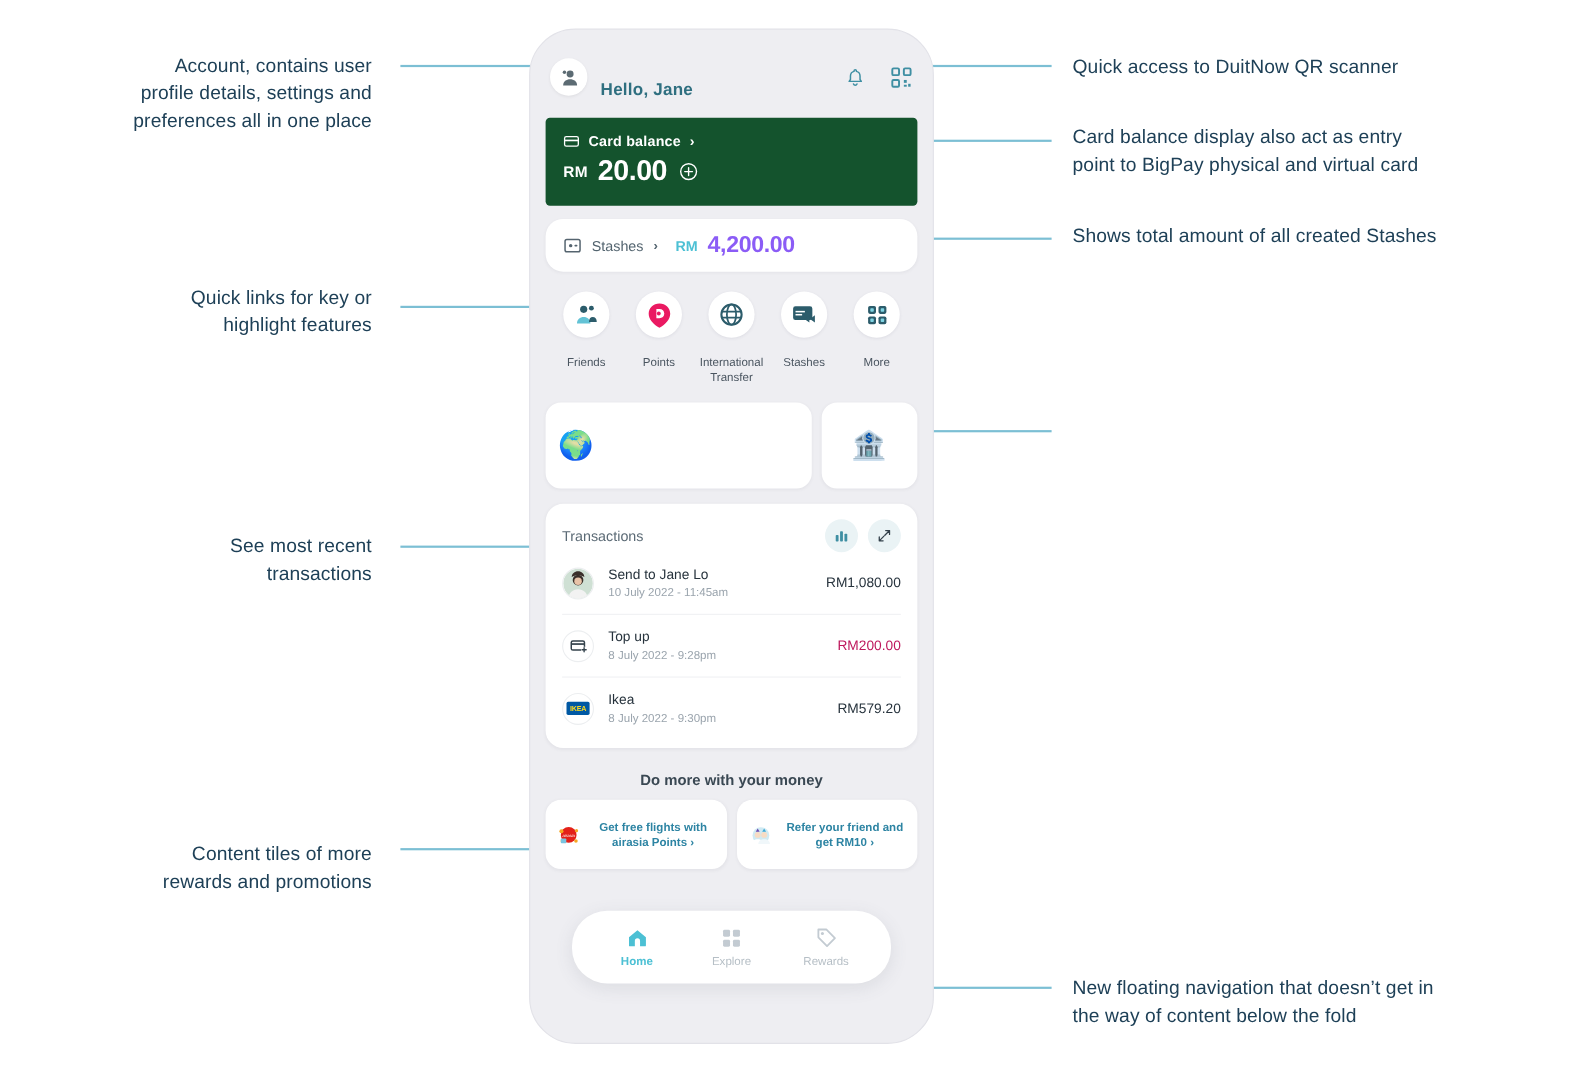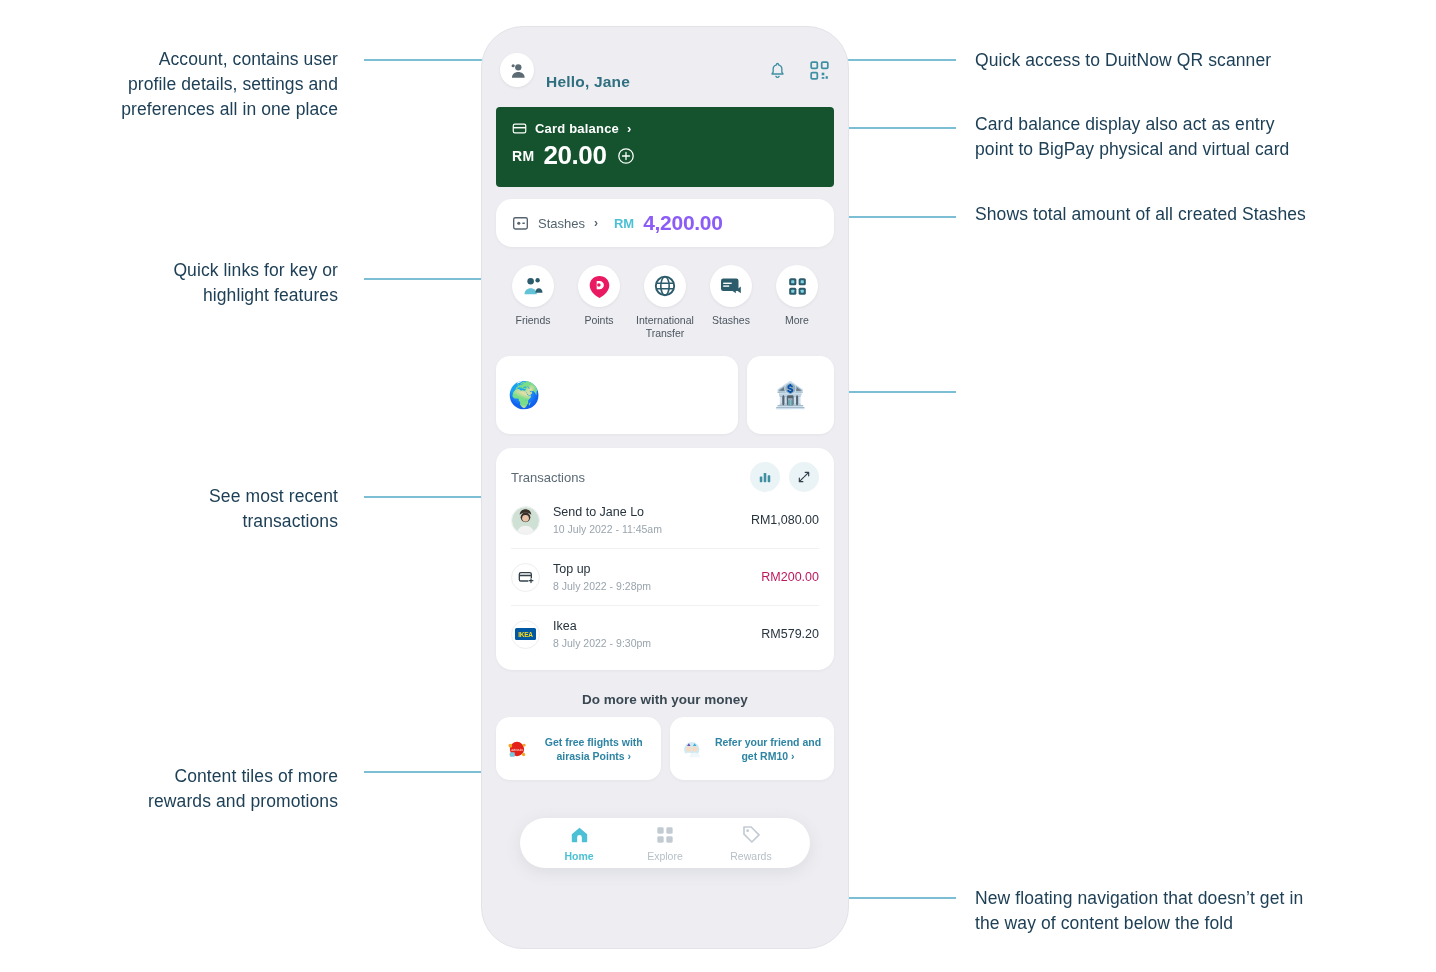--- a/index.html
+++ b/index.html
@@ -88,21 +88,21 @@
     display:flex; justify-content:space-between;
     padding:18px 20px 0 20px;
   }
   .ql{ width:62px; display:flex; flex-direction:column; align-items:center; }
   .ql-ic{
     width:42px; height:42px; border-radius:50%;
     background:#ffffff; display:flex; align-items:center; justify-content:center;
     box-shadow:0 1px 3px rgba(60,60,90,.09);
   }
   .ql-lb{
-    margin-top:7px; font-size:10.5px; color:#4a5560; text-align:center;
+    margin-top:17px; font-size:10.5px; color:#4a5560; text-align:center;
     line-height:13px;
   }
 
   
   .banners{ display:flex; gap:9px; padding:16px 14px 0 14px; }
   .banner{
     background:#ffffff; border-radius:14px; height:78px;
     display:flex; align-items:center; padding:0 12px; gap:12px;
     box-shadow:0 1px 3px rgba(60,60,90,.06);
   }
@@ -147,21 +147,21 @@
     flex:1; background:#ffffff; border-radius:14px; height:63px;
     display:flex; align-items:center; padding:0 10px; gap:9px;
     box-shadow:0 1px 3px rgba(60,60,90,.06);
     text-align:center;
   }
   .tile-txt{ font-size:10.5px; color:#2d84a3; font-weight:bold; line-height:14px; }
 
   
   .navwrap{ display:flex; justify-content:center; margin-top:38px; }
   .nav{
-    background:#ffffff; border-radius:32px; height:50px;
+    background:#ffffff; border-radius:32px; height:66px;
     display:flex; align-items:center; gap:28px; padding:12px 30px;
     box-shadow:0 4px 16px rgba(80,90,110,.12);
   }
   .nav-it{ display:flex; flex-direction:column; align-items:center; width:58px;}
   .nav-lb{ font-size:10.5px; margin-top:5px; color:#b6bfc6; }
   .nav-it.active .nav-lb{ color:#4cc0d4; font-weight:bold; }
 
   .globe-emoji{ font-size:26px; line-height:1; }
   .ikea{
     width:21px;height:12px;background:#0058a3;border-radius:1.5px;

